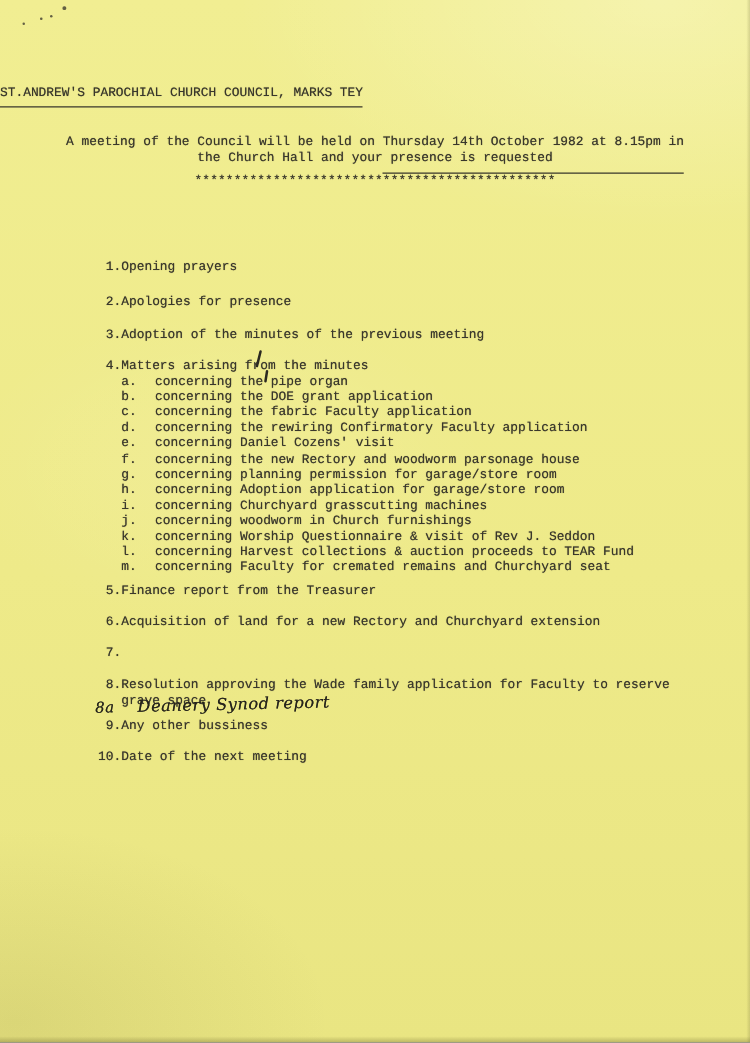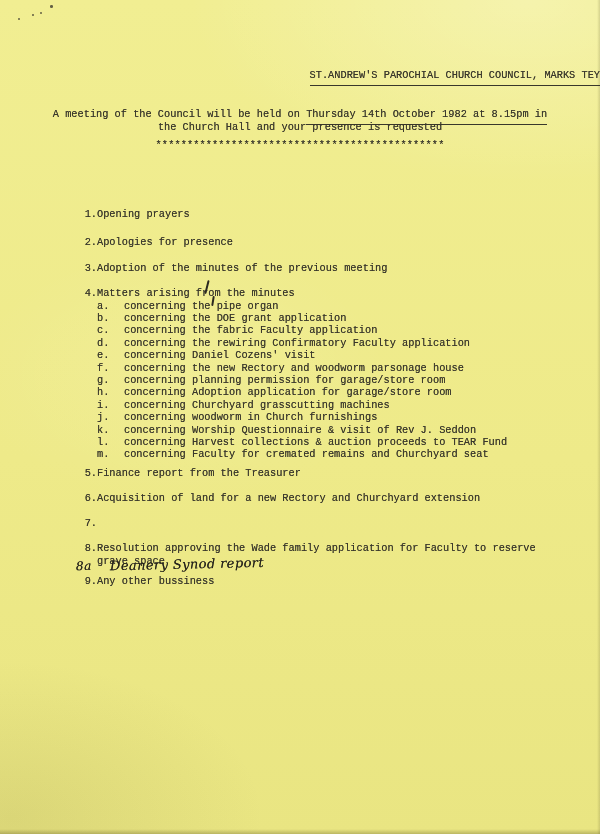--- a/index.html
+++ b/index.html
@@ -12,23 +12,23 @@
       linear-gradient(to bottom, #f1ee92 0%, #eeea89 55%, #e9e582 100%);
     font-family:"Liberation Mono","DejaVu Sans Mono",monospace;
     font-size:10.3px; color:#39372b; line-height:12.5px;
     text-shadow:0 0 0.6px rgba(57,55,43,0.75);
   }
   .page::after { content:""; position:absolute; left:0; right:0; bottom:0; height:5px;
     background:linear-gradient(to bottom, rgba(100,95,40,0), rgba(100,95,40,0.35)); }
   .page::before { content:""; position:absolute; top:0; bottom:0; right:0; width:3px;
     background:linear-gradient(to left, rgba(100,95,50,0.22), rgba(100,95,50,0)); }
 
-  .u { border-bottom:1.4px solid #39372b; padding-bottom:4px; }
+  .u { border-bottom:1.4px solid #39372b; padding-bottom:18px; }
 
-  .title-row { position:absolute; top:69px; left:0; width:100%; text-align:right; }
+  .title-row { position:absolute; top:69px; left:0; width:100%; text-align:left; }
   .title-row .u { padding-bottom:4px; }
 
   .notice { position:absolute; top:108px; left:0; width:100%; text-align:center; line-height:13.2px; }
 
   .separator { position:absolute; top:139px; left:0; width:100%; text-align:center; letter-spacing:0.1px; }
 
   .agenda-head { position:absolute; top:169px; left:0; width:100%; text-align:center; }
   .agenda-head .u { padding-bottom:2px; letter-spacing:0.5px; }
 
   .item { position:absolute; left:40px; display:flex; }
@@ -168,20 +168,24 @@
   <div class="item" style="top:542px">
     <span class="num">8.</span>
     <span class="itext">Resolution approving the Wade family application for Faculty to reserve grave space</span>
   </div>
 
   <div class="item" style="top:575px">
     <span class="num">9.</span>
     <span class="itext">Any other bussiness</span>
   </div>
 
+  <div class="item" style="top:600px">
+    <span class="num">10.</span>
+    <span class="itext">Date of the next meeting</span>
+  </div>
 
   <div class="hand">
     <span class="hnum">8a</span>
     <span>Deanery Synod report</span>
   </div>
 
   <span class="pen pen-f"></span>
   <span class="pen pen-t"></span>
 
 </div>

